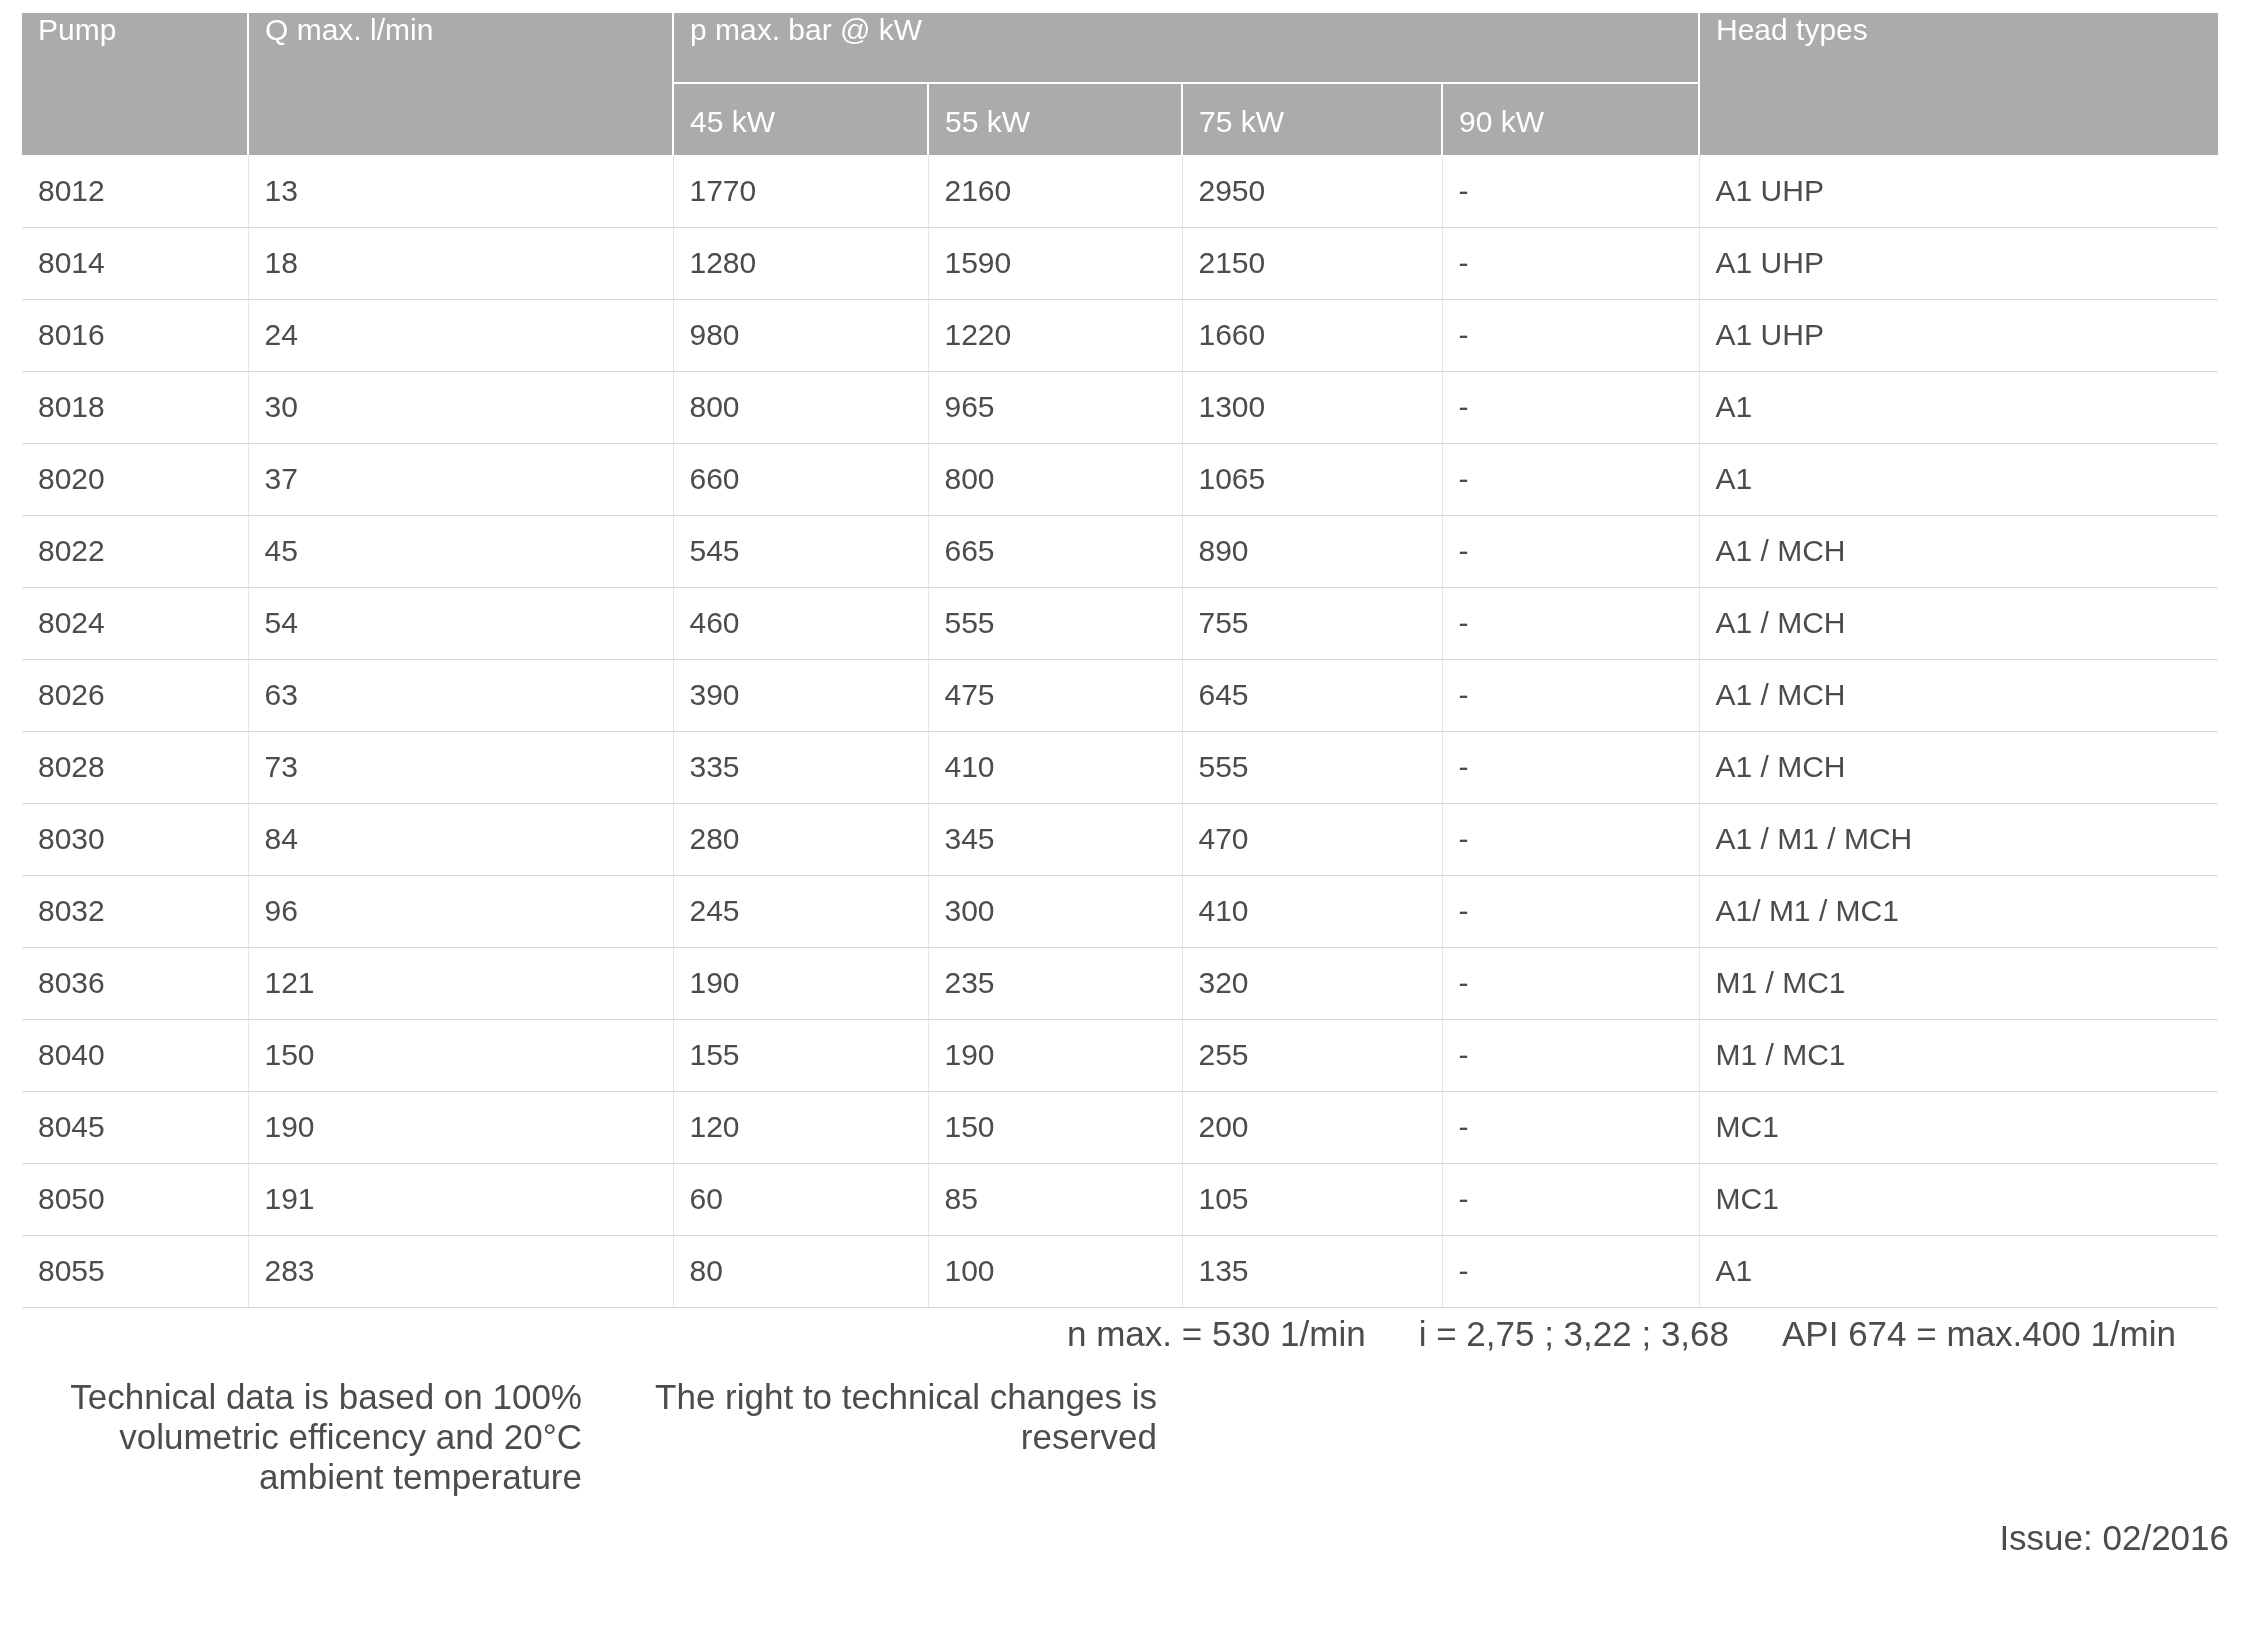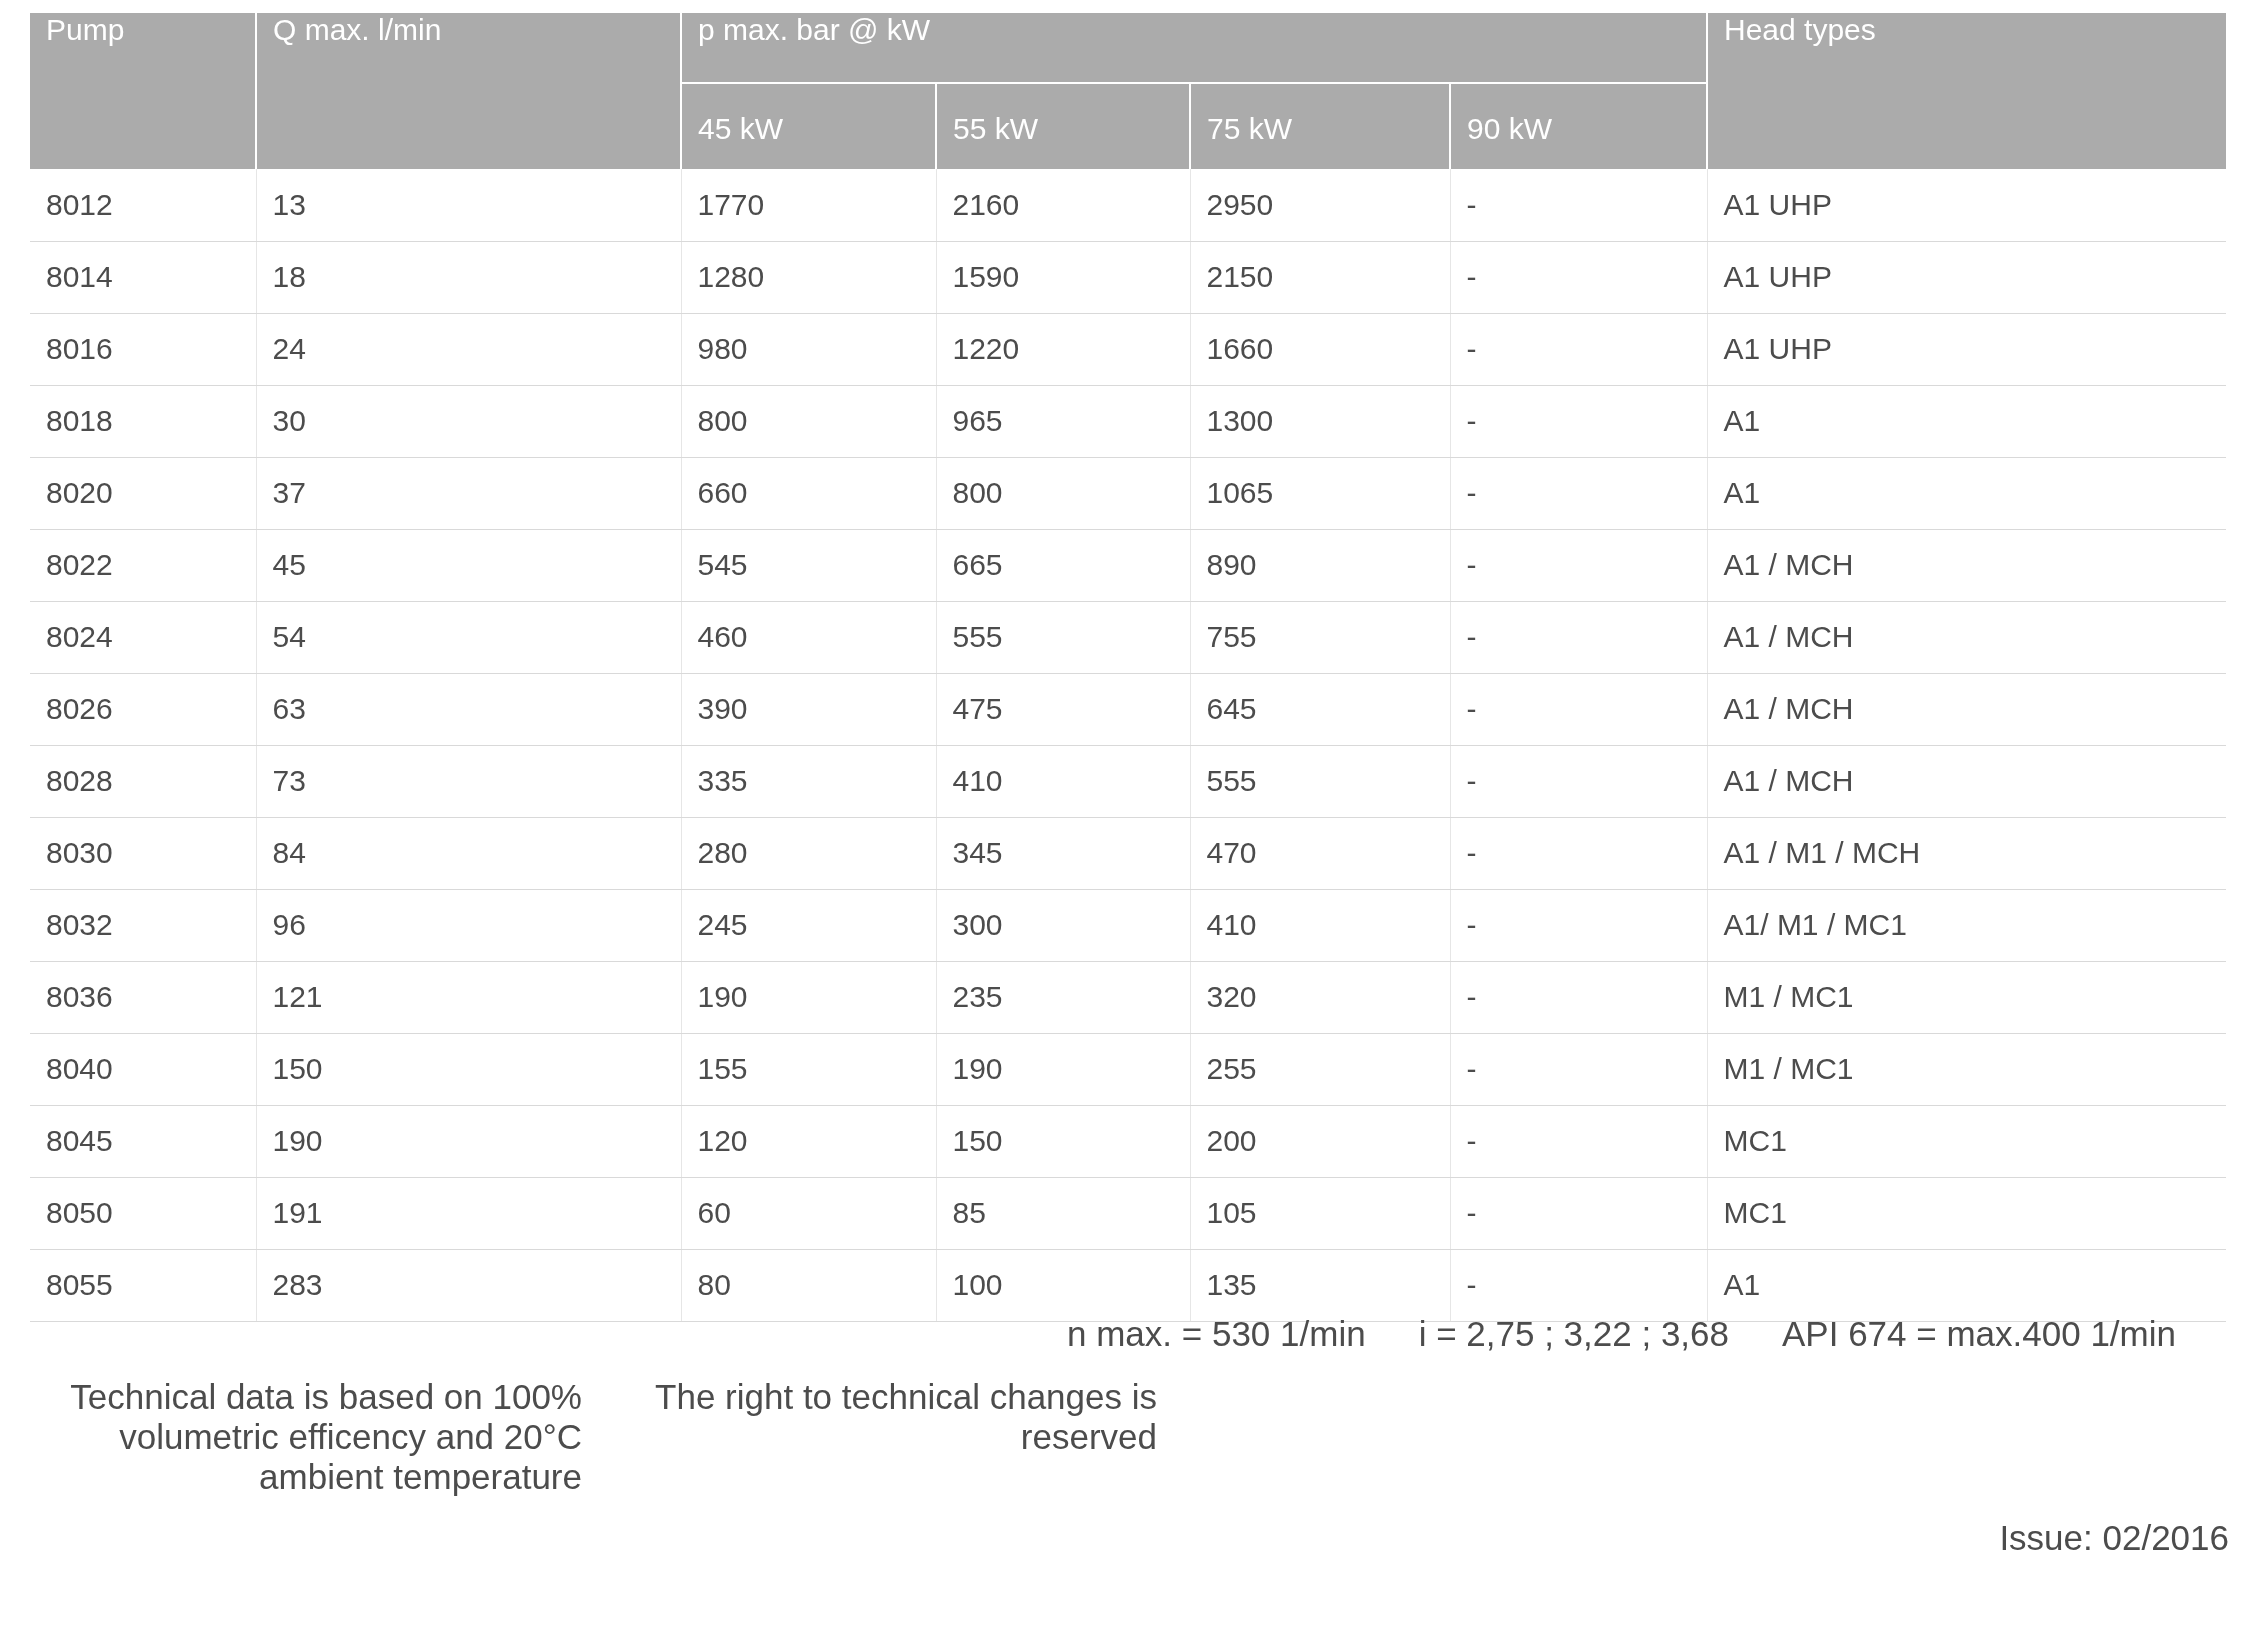--- a/index.html
+++ b/index.html
@@ -12,21 +12,21 @@
     width: 2267px;
     height: 1630px;
     background: #ffffff;
     font-family: "Liberation Sans", "DejaVu Sans", sans-serif;
     font-weight: 300;
     color: #4c4c4c;
     overflow: hidden;
   }
   table.pump-table {
     position: absolute;
-    left: 30px;
+    left: 22px;
     top: 13.2px;
     width: 2196px;
     border-collapse: collapse;
     table-layout: fixed;
   }
   table.pump-table th, table.pump-table td {
     font-weight: 300;
     text-align: left;
     padding: 0 7.6px 0 16px;
     font-size: 30px;
@@ -35,21 +35,21 @@
     white-space: nowrap;
   }
   
   thead th {
     background: #ababab;
     color: #ffffff;
     vertical-align: top;
     padding-top: 19px;
   }
   thead tr.h1 th { height: 70px; }
-  thead tr.h2 th { height: 86px; vertical-align: middle; padding-top: 4px; }
+  thead tr.h2 th { height: 72px; vertical-align: middle; padding-top: 4px; }
   thead th.sep-r { border-right: 2.8px solid #ffffff; }
   thead th.sep-b { border-bottom: 2.8px solid #ffffff; margin-left: 44px; }
   
   tbody td {
     height: 72px;
     vertical-align: middle;
     border-bottom: 1.9px solid #d9d9d9;
     color: #4c4c4c;
   }
   tbody td + td { border-left: 1.9px solid #e6e6e6; }

